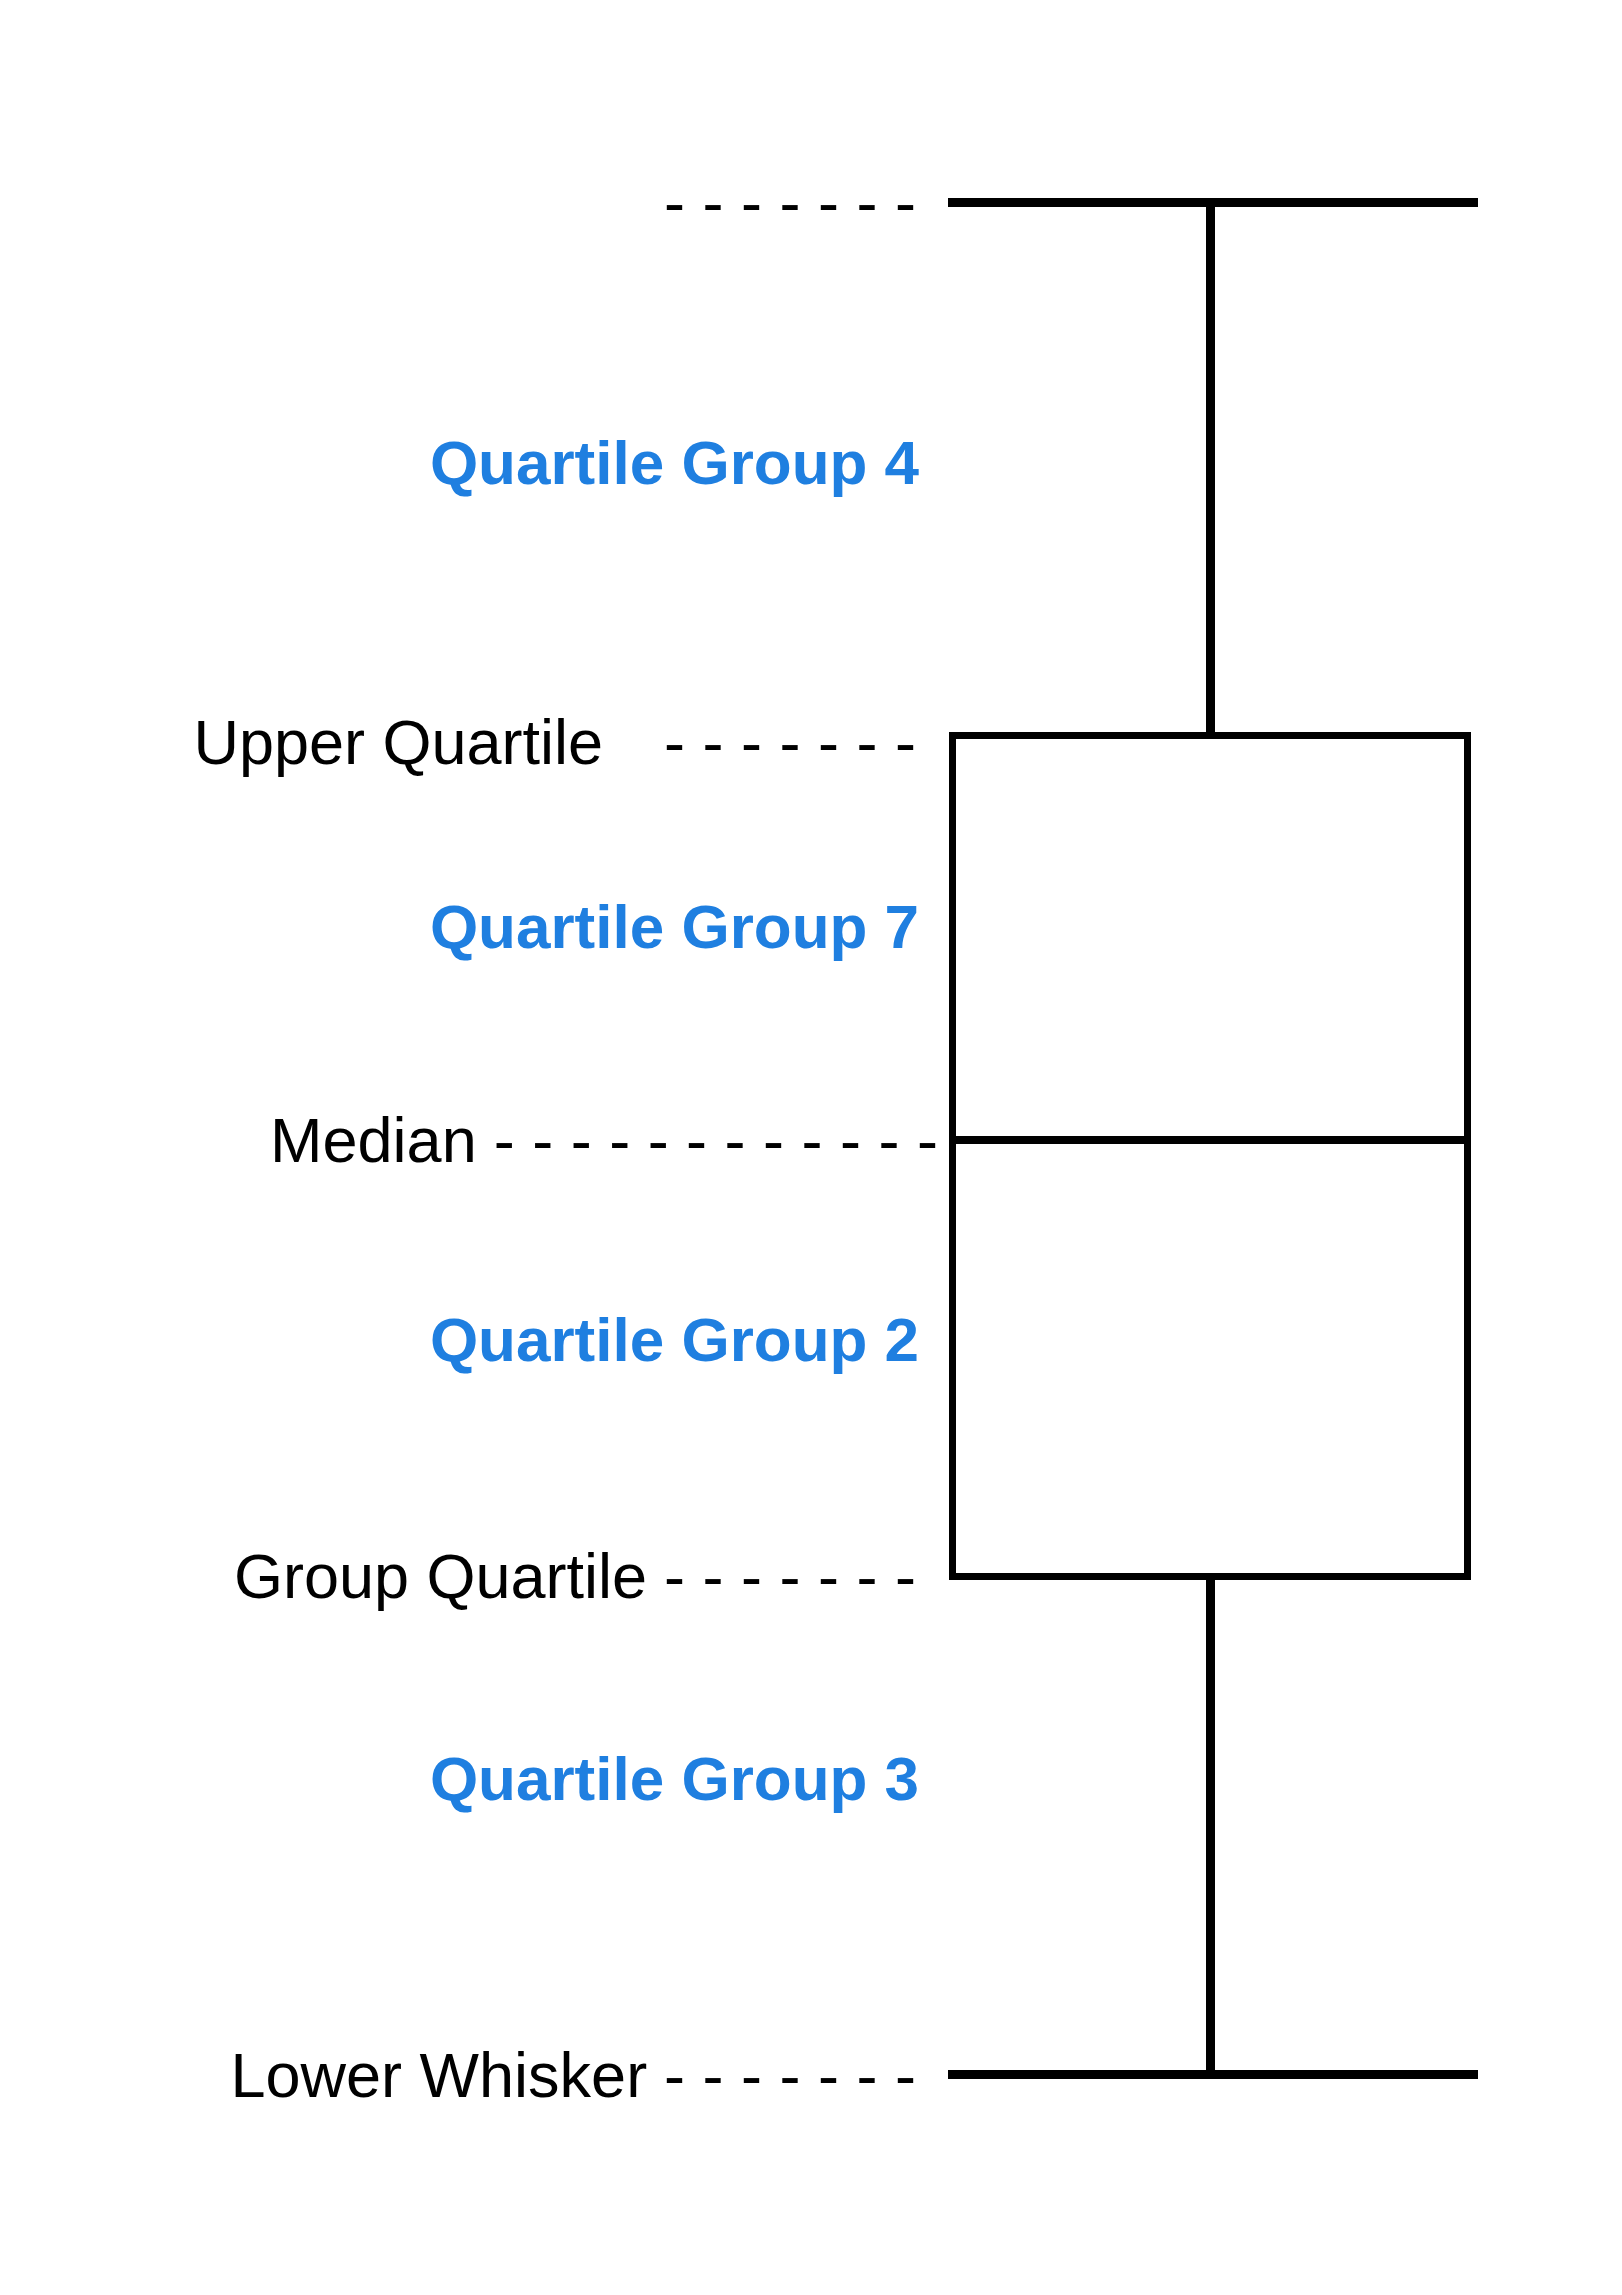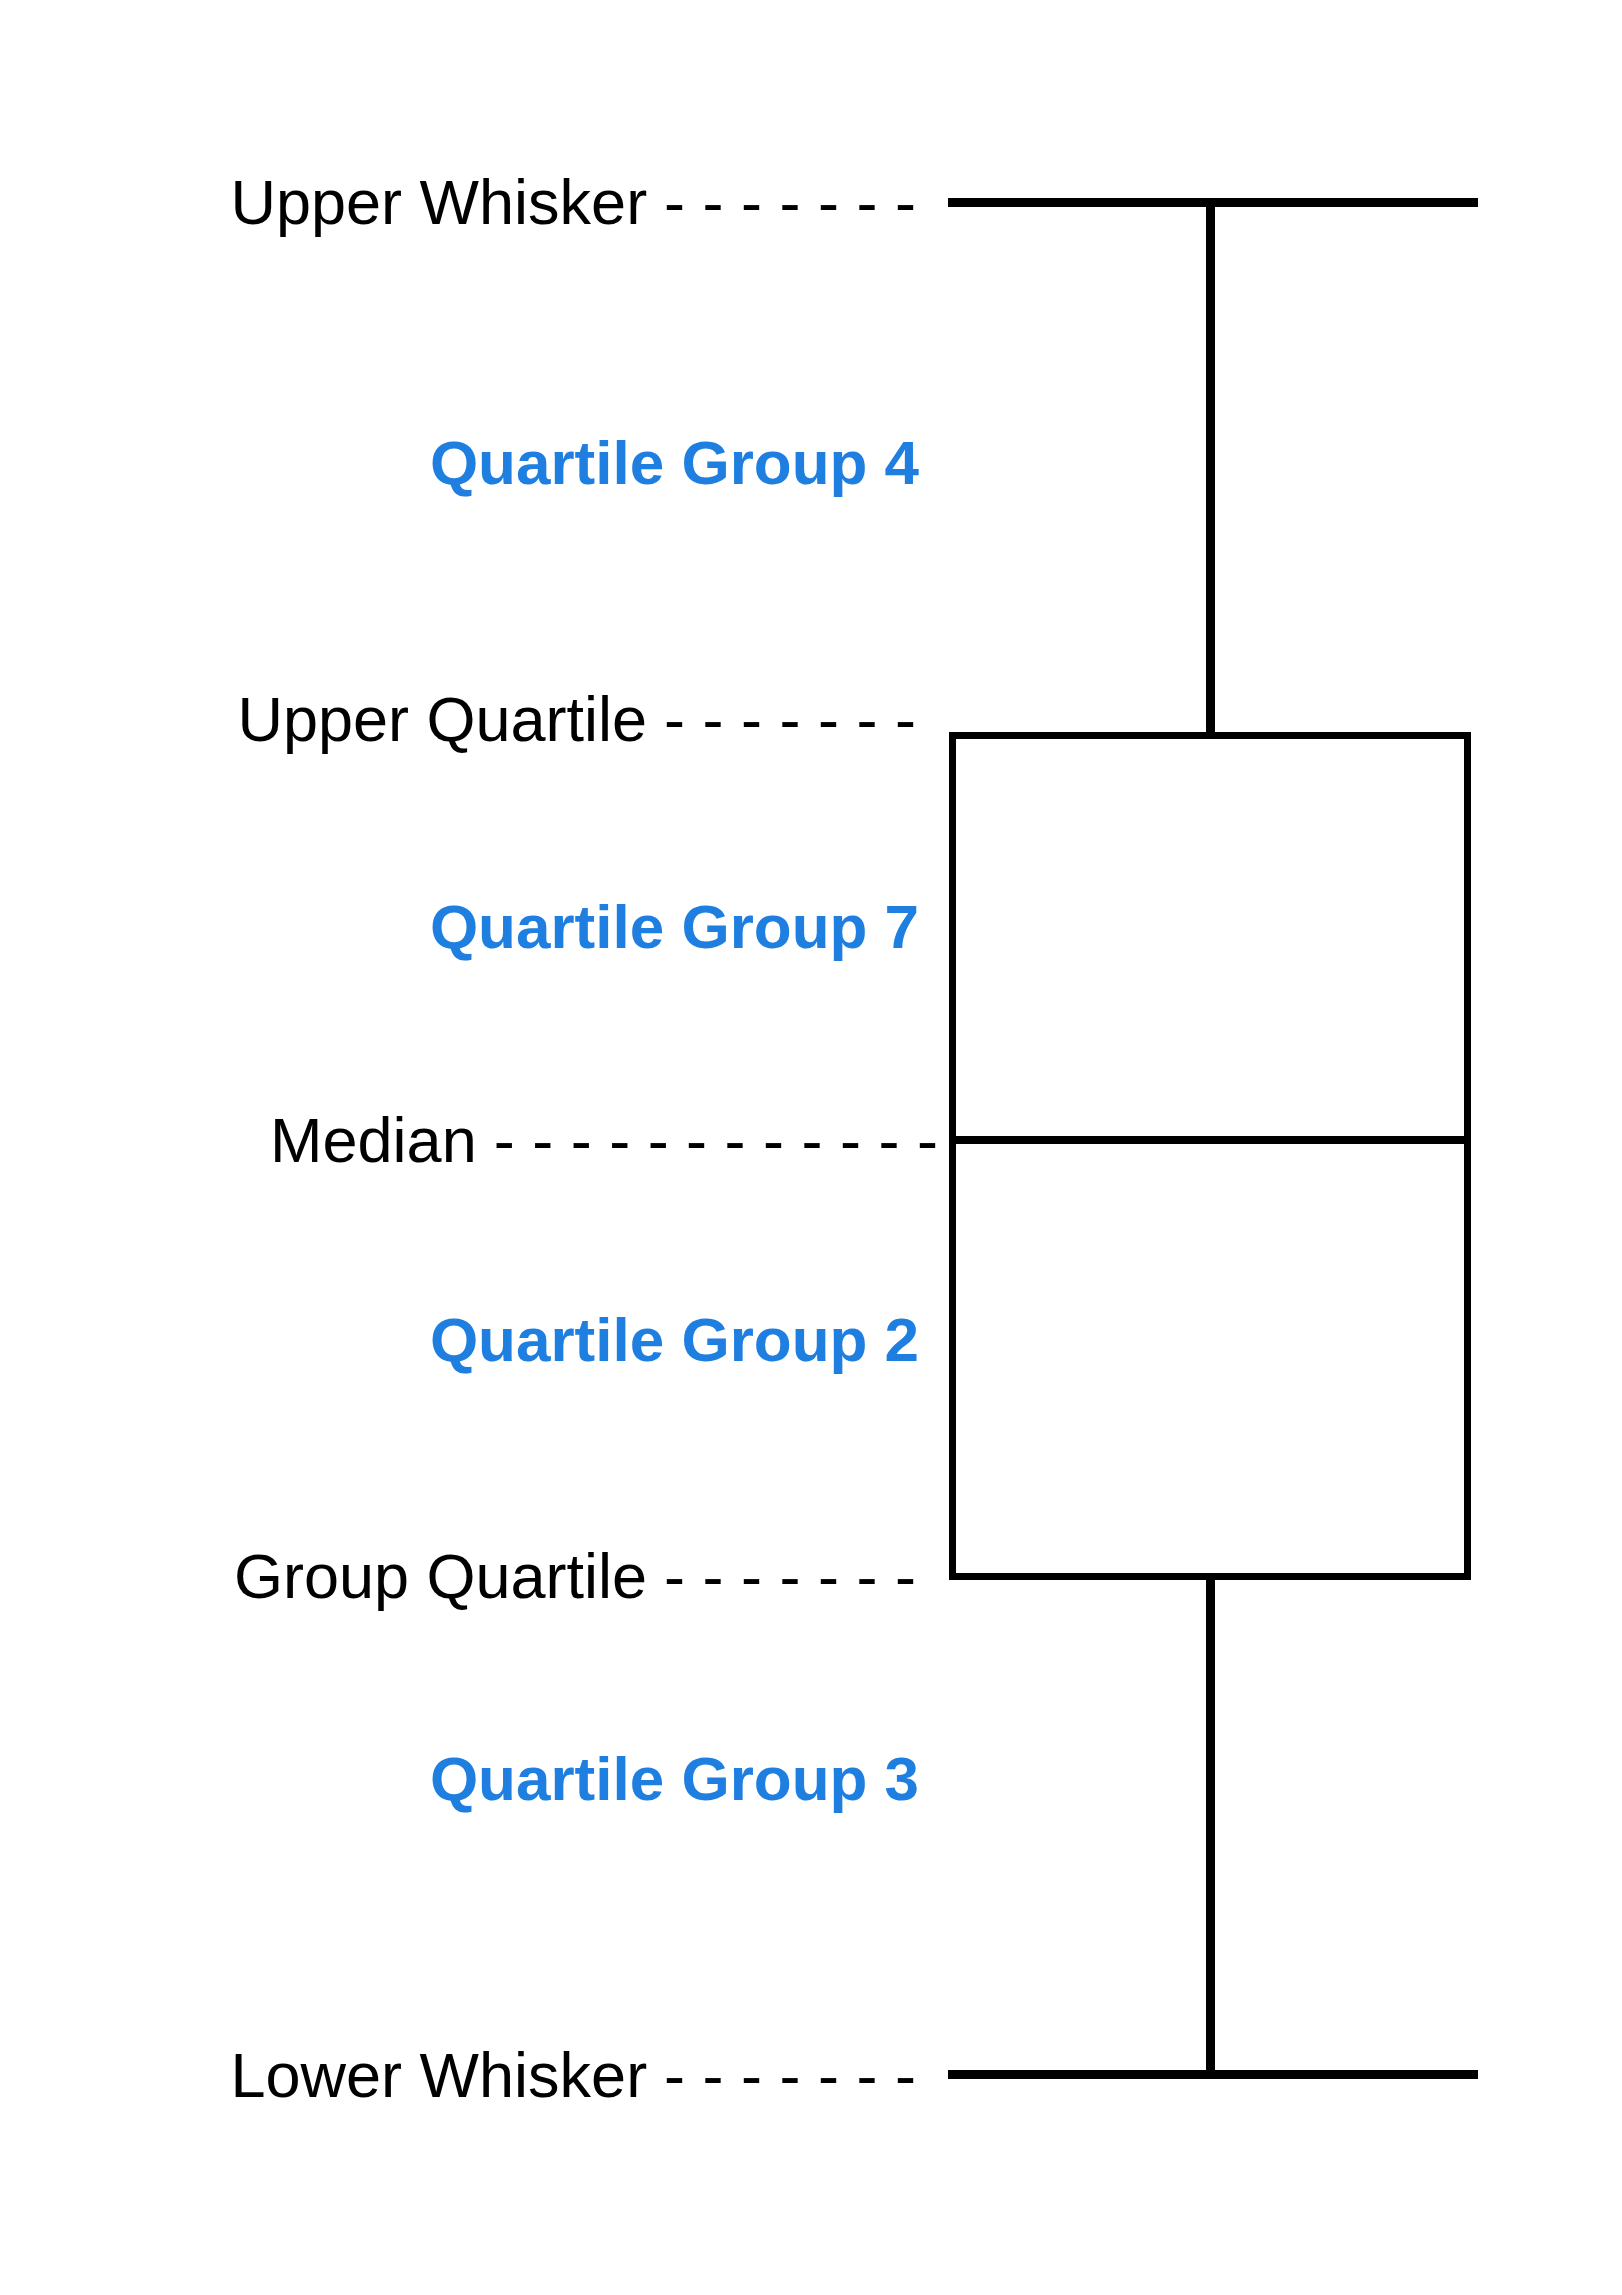--- a/index.html
+++ b/index.html
@@ -89,25 +89,24 @@
     background: #000000;
     height: 7.9px;
   }
 </style>
 </head>
 <body>
 
 <div id="diagram-root">
 
   <div class="annotation-row" style="top:156px;">
-    <span class="annotation-label">Upper Whisker</span>
     <span class="leader-dashes">- - - - - - -</span>
   </div>
 
-  <div class="annotation-row" style="top:673px;">
+  <div class="annotation-row" style="top:696px;gap:44px;">
     <span class="annotation-label">Upper Quartile</span>
     <span class="leader-dashes">- - - - - - -</span>
   </div>
 
   <div class="annotation-row" style="top:1094px;padding-left:22px;">
     <span class="annotation-label">Median</span>
     <span class="leader-dashes">- - - - - - - - - - - -</span>
   </div>
 
   <div class="annotation-row" style="top:1530px;">

